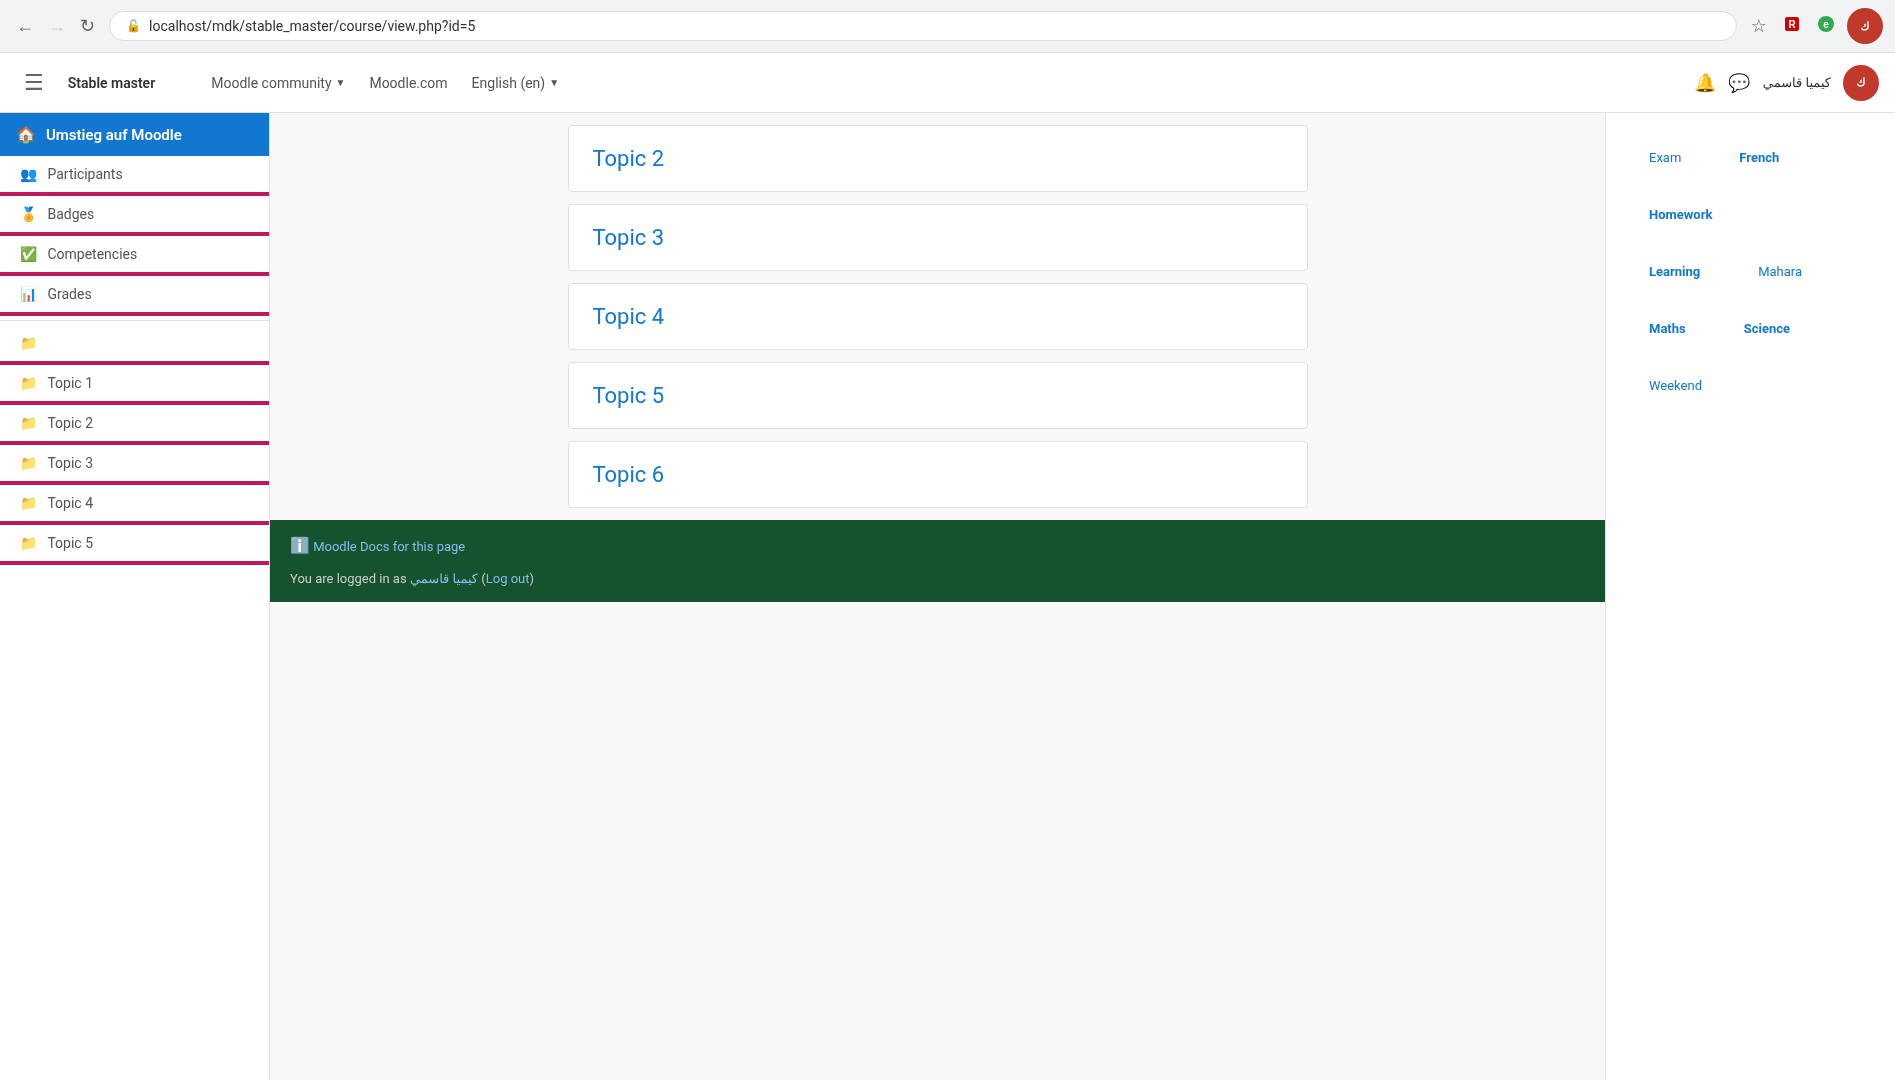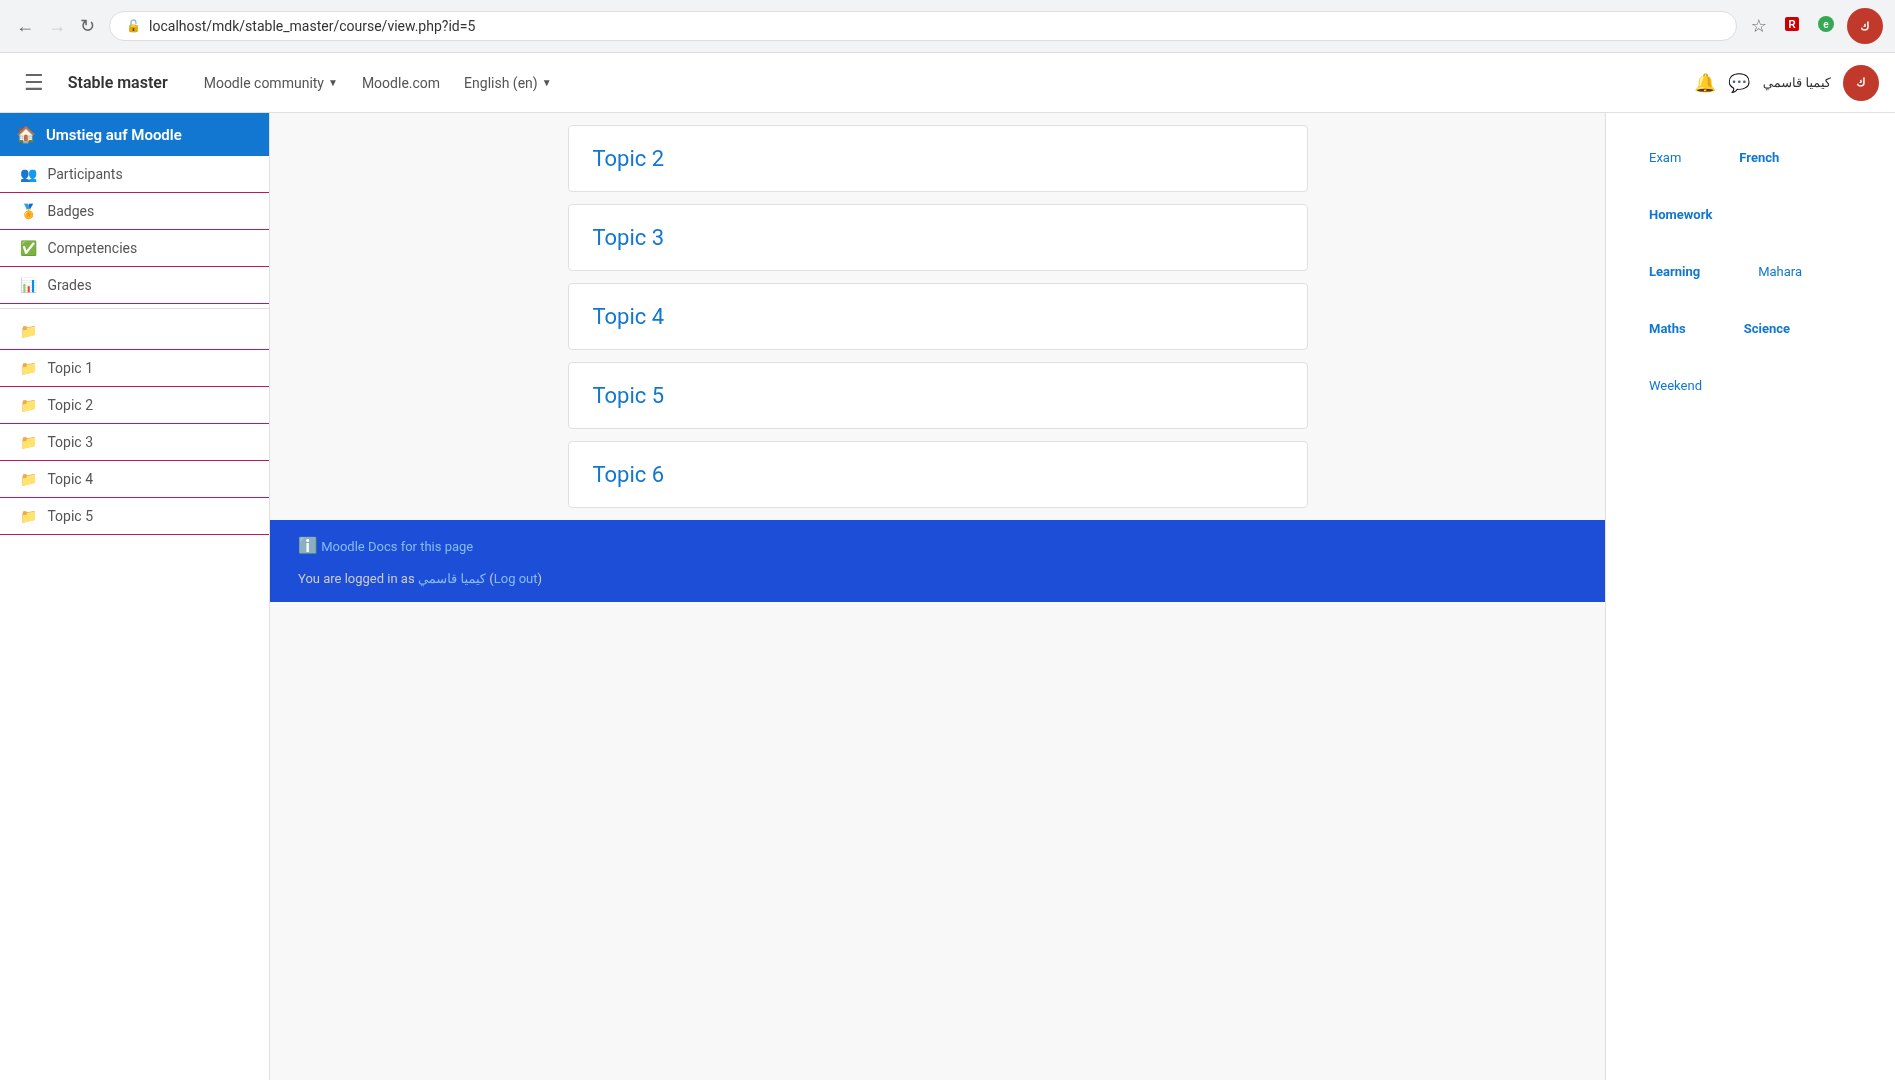--- a/index.html
+++ b/index.html
@@ -11,60 +11,60 @@
     .browser-nav button { background: none; border: none; cursor: pointer; color: #666; font-size: 18px; padding: 4px; }
     .browser-nav button.disabled { color: #ccc; cursor: default; }
     .address-bar { flex: 1; background: white; border: 1px solid #ddd; border-radius: 20px; padding: 6px 16px; font-size: 14px; color: #333; display: flex; align-items: center; gap: 8px; }
     .address-bar .lock-icon { color: #666; font-size: 12px; }
     .browser-actions { display: flex; gap: 8px; align-items: center; }
     .browser-actions .icon-btn { background: none; border: none; cursor: pointer; color: #666; font-size: 18px; padding: 4px; }
 
     
     .top-nav { background: white; border-bottom: 1px solid #e0e0e0; display: flex; align-items: center; height: 60px; padding: 0 16px; gap: 16px; }
     .hamburger { background: none; border: none; cursor: pointer; font-size: 22px; color: #666; padding: 8px; }
-    .site-title { font-size: 16px; font-weight: 600; color: #333; margin-right: 8px; }
+    .site-title { font-size: 14px; font-weight: 600; color: #333; margin-right: 28px; }
     .top-nav-links { display: flex; gap: 0; }
     .top-nav-links a { color: #555; text-decoration: none; font-size: 14px; padding: 0 12px; display: flex; align-items: center; gap: 4px; }
     .top-nav-links a .dropdown-arrow { font-size: 10px; }
     .nav-spacer { flex: 1; }
     .nav-icons { display: flex; align-items: center; gap: 12px; }
     .nav-icons .icon-btn { background: none; border: none; cursor: pointer; font-size: 18px; color: #555; }
     .user-name { font-size: 13px; color: #333; direction: rtl; }
     .avatar { width: 36px; height: 36px; border-radius: 50%; background: #c0392b; display: flex; align-items: center; justify-content: center; color: white; font-size: 14px; overflow: hidden; }
 
     
     .page-layout { display: flex; height: calc(1080px - 105px); }
 
     
     .sidebar { width: 270px; background: white; border-right: 1px solid #e0e0e0; overflow-y: auto; flex-shrink: 0; }
     .sidebar-section { padding: 0; }
     .sidebar-header { background: #1177d1; color: white; padding: 12px 16px; display: flex; align-items: center; gap: 10px; font-size: 15px; font-weight: 600; cursor: pointer; }
     .sidebar-header .icon { font-size: 16px; }
-    .sidebar-item { padding: 10px 16px 10px 20px; display: flex; align-items: center; gap: 10px; font-size: 14px; color: #555; cursor: pointer; border-bottom: 1px solid #be185d; }
+    .sidebar-item { padding: 10px 16px 10px 20px; display: flex; align-items: center; gap: 10px; font-size: 14px; color: #555; cursor: pointer; border-bottom: 4px solid #be185d; }
     .sidebar-item .item-icon { color: #666; font-size: 14px; }
     .sidebar-item .item-label { color: #555; }
     .sidebar-divider { border: none; border-top: 1px solid #e0e0e0; margin: 4px 0; }
 
     
     .right-panel { width: 290px; background: white; border-left: 1px solid #e0e0e0; padding: 16px; overflow-y: auto; flex-shrink: 0; }
     .tags-section .tag { display: inline-block; margin: 19px; padding: 2px 8px; border-radius: 3px; cursor: pointer; font-size: 13px; text-decoration: none; color: #1177d1; }
     .tag-xl { font-size: 26px; font-weight: bold; }
     .tag-lg { font-size: 20px; font-weight: bold; }
     .tag-md { font-size: 16px; font-weight: normal; }
     .tag-sm { font-size: 14px; }
 
     
     .main-content { flex: 1; overflow-y: auto; padding: 0; background: #f8f8f8; }
     .content-inner { max-width: 780px; margin: 0 auto; padding: 0 20px; }
 
     .topic-section { background: white; border: 1px solid #e0e0e0; border-radius: 4px; margin-bottom: 12px; padding: 20px 24px; }
     .topic-title { font-size: 22px; color: #1177d1; text-decoration: none; }
 
     
-    .moodle-footer { background: #1d4ed8; color: #ccc; padding: 16px 28px; font-size: 13px; }
+    .moodle-footer { background: #14532d; color: #ccc; padding: 16px 20px; font-size: 13px; }
     .moodle-footer a { color: #88bbee; text-decoration: none; }
     .footer-info { margin-top: 16px; }
     .footer-info .username { color: #88bbee; }
     .footer-info .logout { color: #88bbee; }
     @keyframes blink { 50% { opacity: 0; } }
 
     .folder-icon::before { content: "📁"; }
     .users-icon::before { content: "👥"; }
     .badge-icon::before { content: "🏅"; }
     .competency-icon::before { content: "✅"; }

